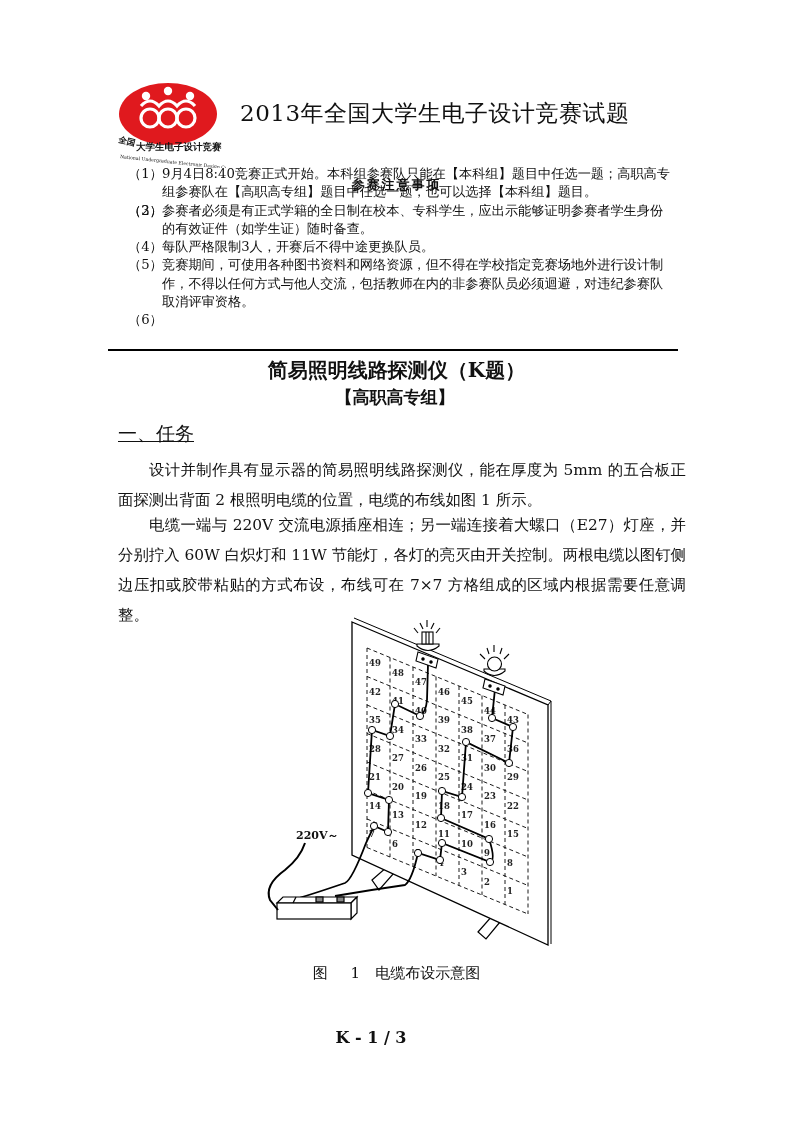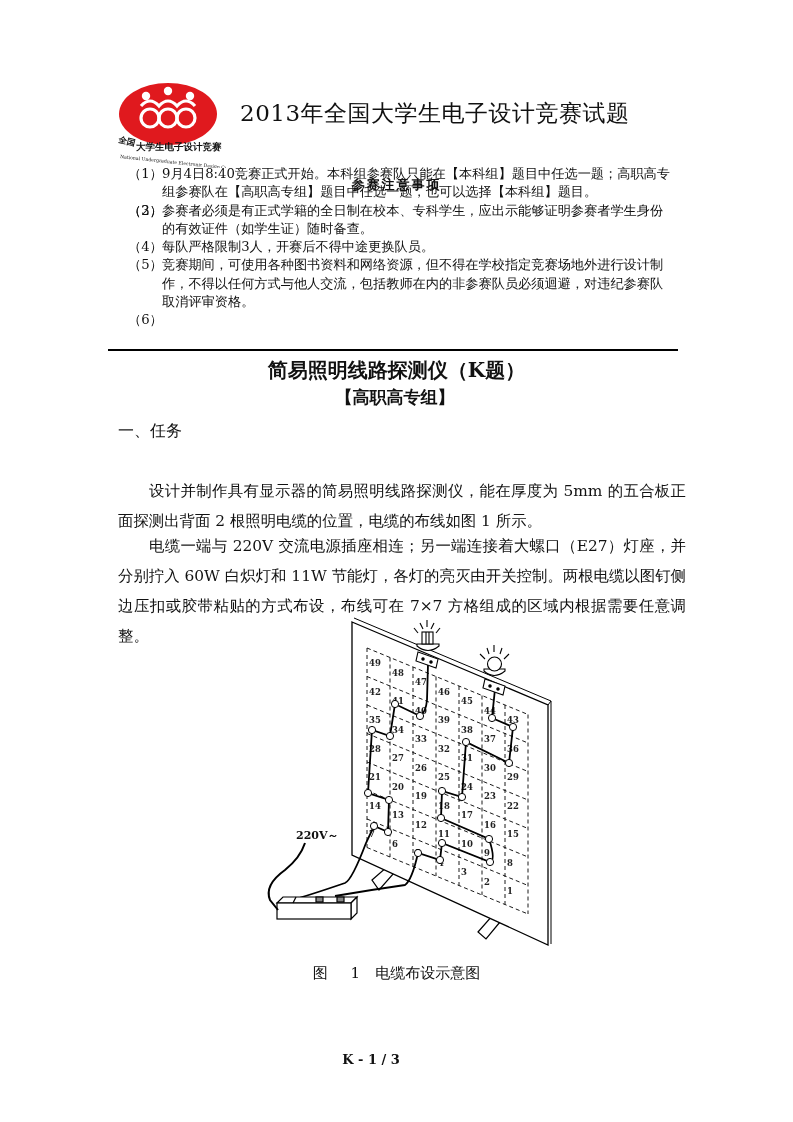--- a/index.html
+++ b/index.html
@@ -7,27 +7,27 @@
   .abs{position:absolute;}
   .logo{left:106px;top:80px;width:120px;height:88px;}
   .title{left:240px;top:98px;font-size:23px;letter-spacing:0.5px;white-space:nowrap;}
   .notice-head{left:0;width:793px;top:148px;text-align:center;font-size:13px;font-weight:bold;letter-spacing:2px;margin-top:28px;}
   .notices{left:132px;top:165px;width:540px;font-size:13.2px;line-height:18.3px;}
   .notice{position:relative;padding-left:30px;}
   .notice .num{position:absolute;left:-4px;top:0;}
   .rule{left:108px;top:349px;width:570px;height:0;border-top:2px solid #000;}
   .h1{left:0;width:793px;top:357px;text-align:center;font-size:20px;font-weight:bold;}
   .h2{left:0;width:790px;top:386px;text-align:center;font-size:17px;font-weight:bold;}
-  .sec{left:118px;top:421px;font-size:16px;}
-  .para{left:118px;width:568px;font-size:15.4px;line-height:30px;text-indent:31px;text-align:justify;margin-top:21px;}
+  .sec{left:118px;top:421px;font-size:19px;text-decoration:underline;}
+  .para{left:118px;width:568px;font-size:15.4px;line-height:30px;text-indent:31px;text-align:justify;}
   .p1{top:455px;}
   .p2{top:510px;}
   .figure{left:240px;top:608px;width:330px;height:345px;}
   .caption{left:0;width:793px;top:964px;text-align:center;font-size:15px;word-spacing:18px;}
-  .footer{left:0;width:742px;top:1052px;text-align:center;font-size:13px;font-weight:bold;}
+  .footer{left:0;width:742px;top:1028px;text-align:center;font-size:16px;font-weight:bold;}
   svg text{font-family:"DejaVu Serif","Liberation Serif",serif;}
 </style>
 </head>
 <body>
 
 <div class="abs logo">
   <svg width="120" height="88" viewBox="0 0 120 88">
     <ellipse cx="62" cy="34" rx="49" ry="31" fill="#e0191e"></ellipse>
     <g fill="none" stroke="#fff" stroke-width="3.2">
       <circle cx="44" cy="38" r="9"></circle>

